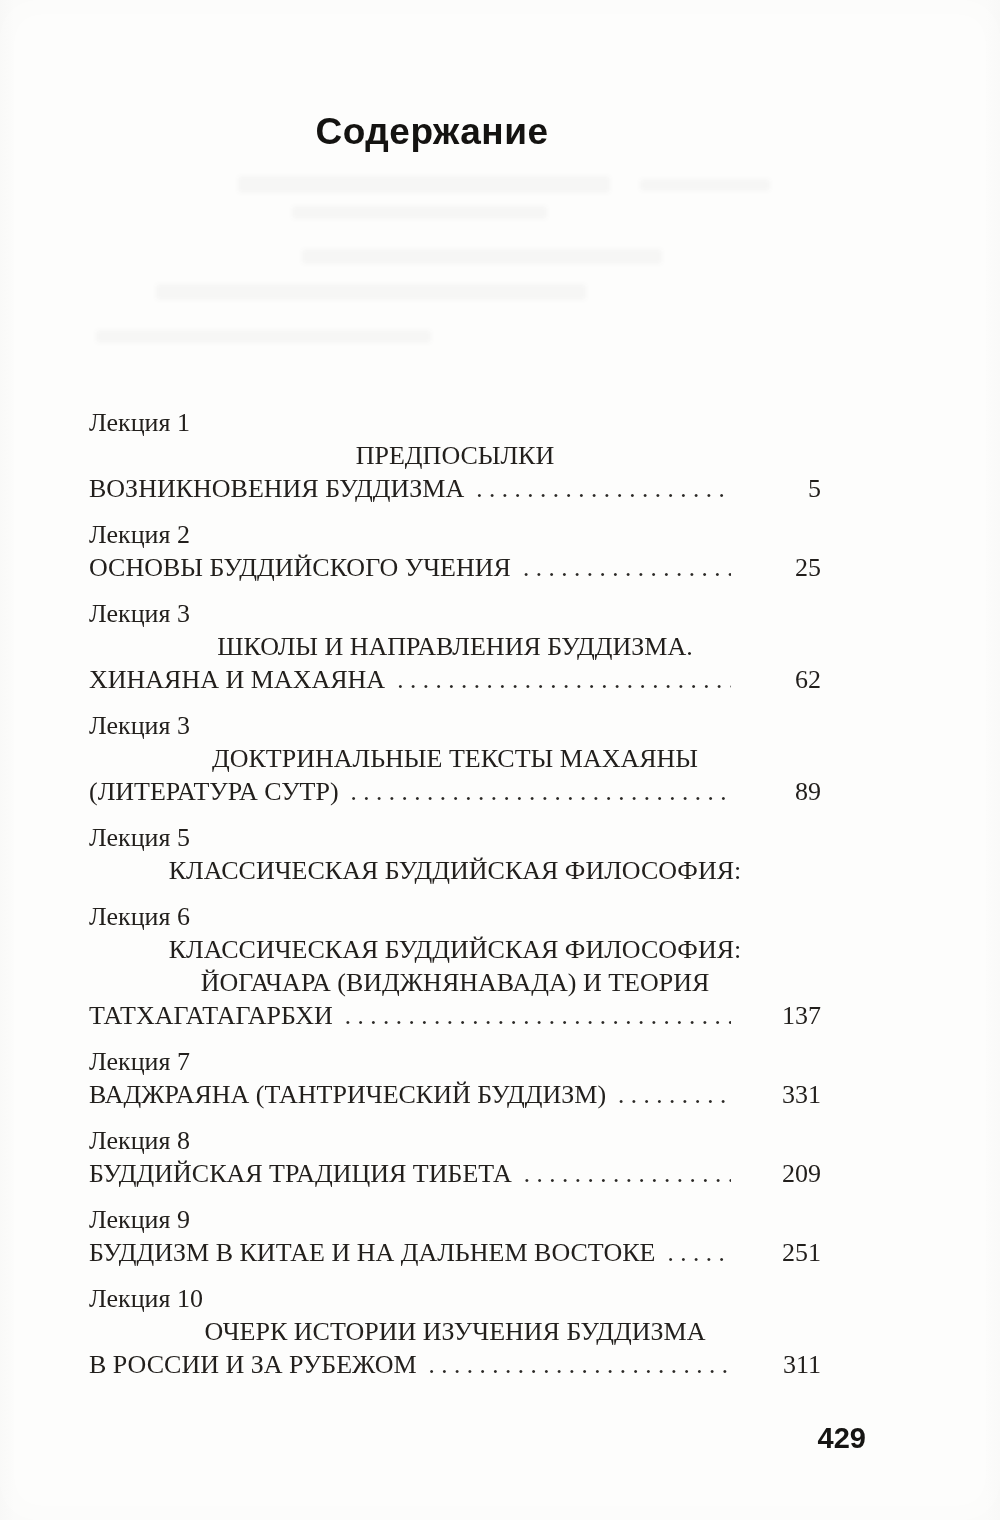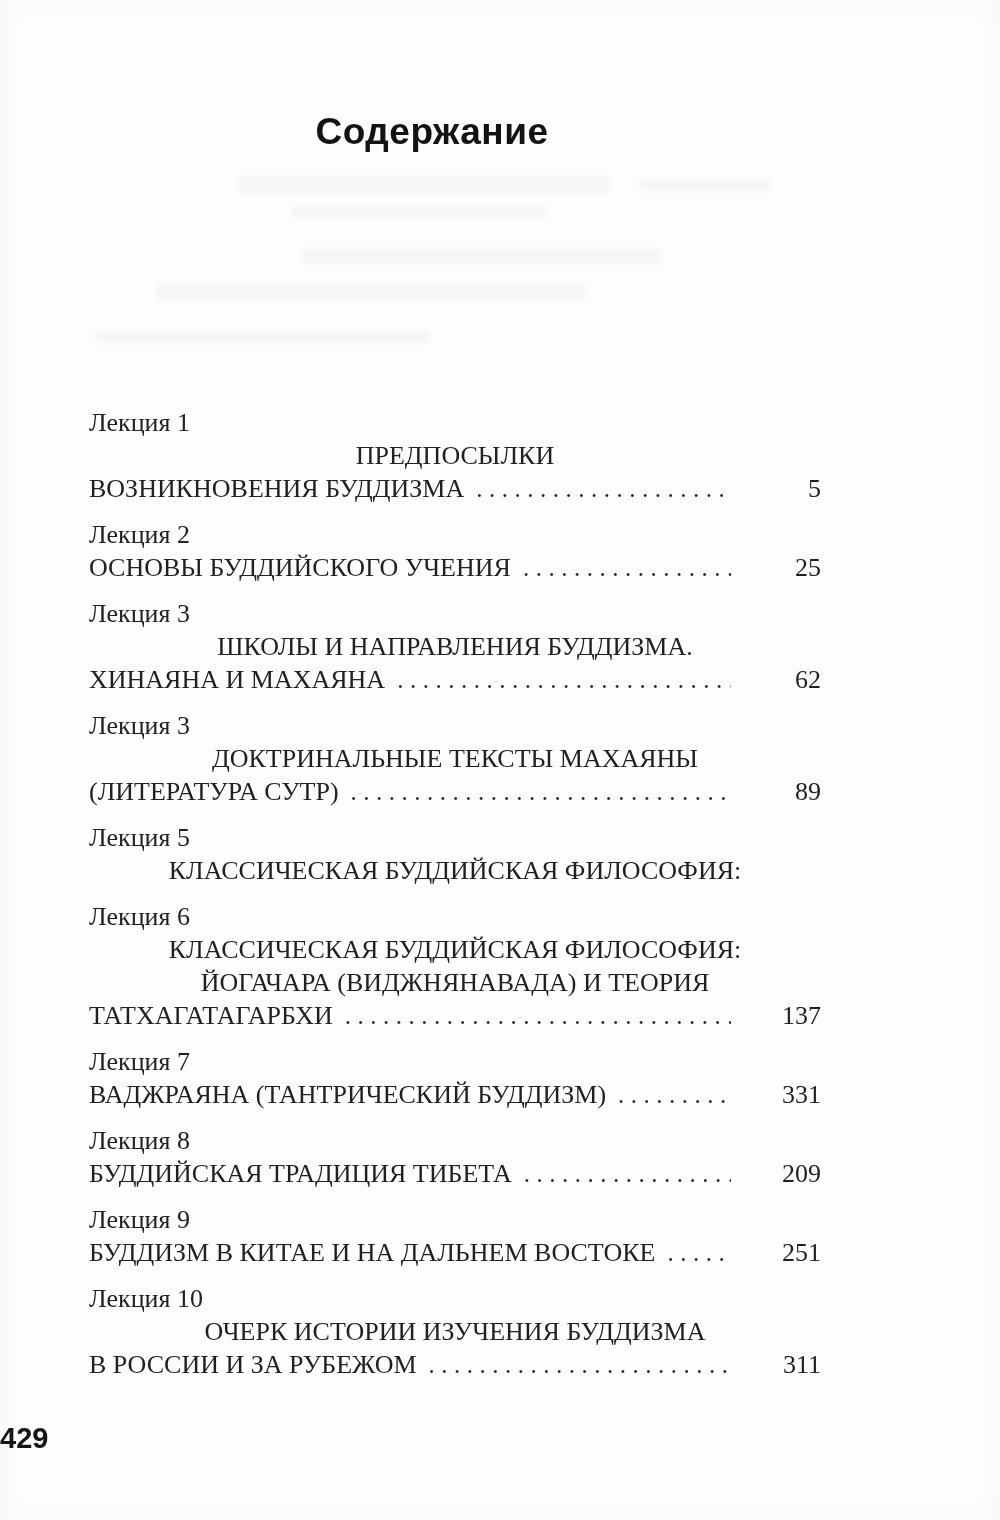--- a/index.html
+++ b/index.html
@@ -84,21 +84,21 @@
     text-align: right;
     font-size: 26px;
     color: #221f1c;
   }
 
   
   .folio {
     position: absolute;
     top: 1422px; left: 0;
     width: 866px;
-    text-align: left;
+    text-align: right;
     font-family: "Liberation Sans", "DejaVu Sans", sans-serif;
     font-weight: 700;
     font-size: 29px;
     color: #161513;
   }
 </style>
 </head>
 <body>
 
 <div class="paper">

